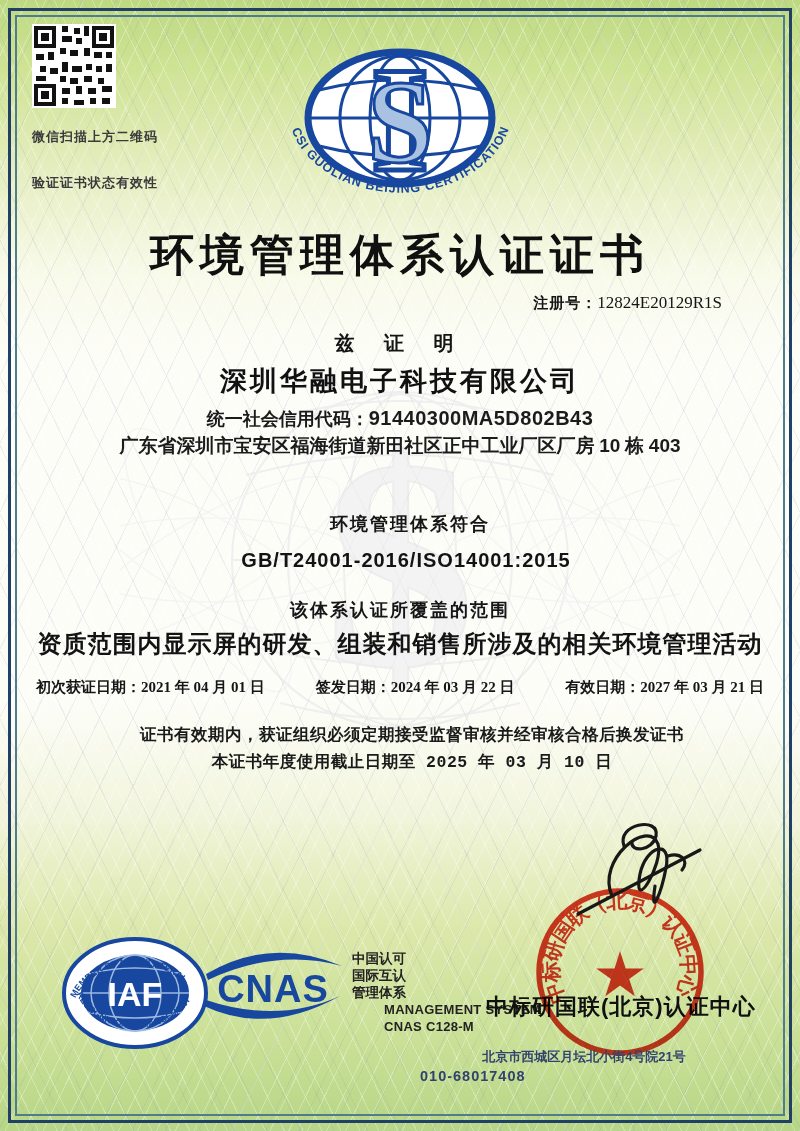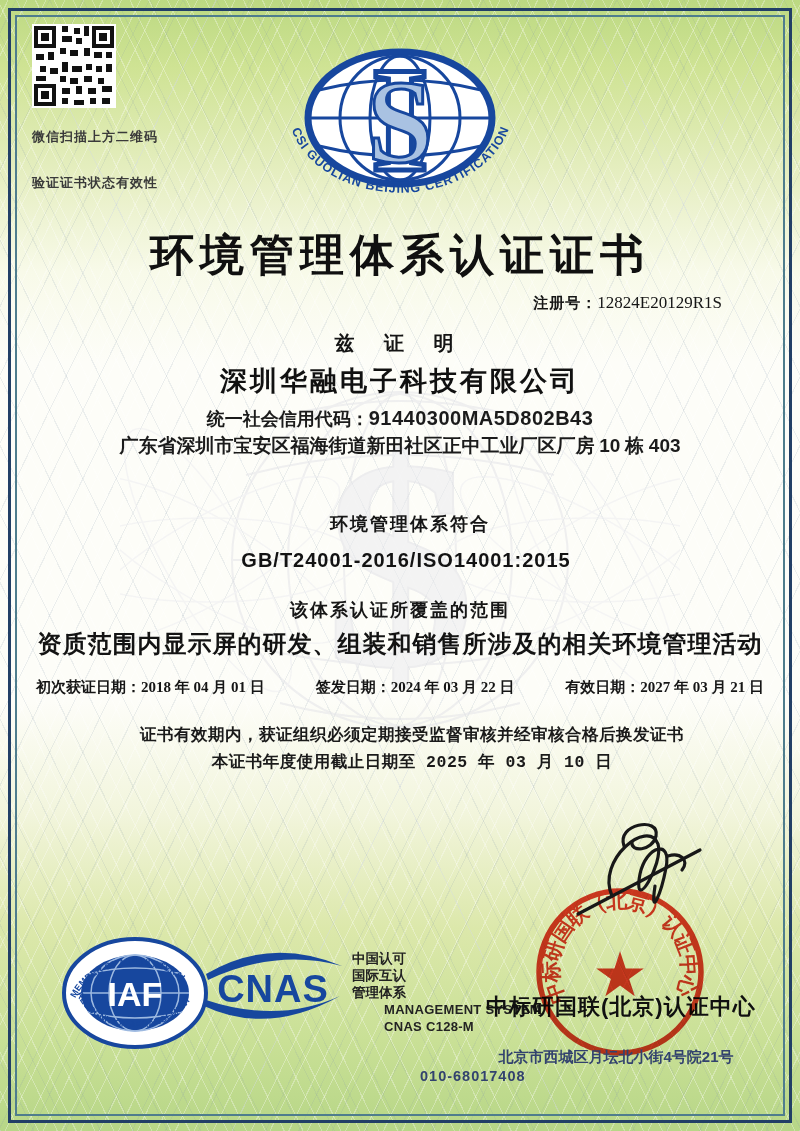--- a/index.html
+++ b/index.html
@@ -37,21 +37,21 @@
   .scope{top:628px;font-size:24px;font-weight:700;letter-spacing:1px;color:#131313;}
   .dates-row{top:678px;left:0;right:0;display:flex;justify-content:space-between;
     padding:0 36px;font-size:15px;font-weight:700;color:#151515;
     font-family:"Liberation Serif",serif;}
   .note1{top:724px;} .note2{top:751px;} .note3{top:777px;}
   .note{font-size:16.5px;font-weight:600;color:#1a1a1a;font-family:Liberation Mono, monospace;
     letter-spacing:.5px;margin-left:24px;}
   .org-name{top:992px;left:478px;font-size:22px;font-weight:600;color:#101010;letter-spacing:1px;padding-left:8px;}
   .stamp{left:534px;top:886px;mix-blend-mode:multiply;opacity:.95;}
   .signature{left:560px;top:812px;}
-  .foot-addr{top:1048px;left:436px;width:360px;text-align:center;font-size:15px;
+  .foot-addr{top:1048px;left:404px;width:360px;text-align:center;font-size:13px;
     font-weight:700;color:#32426e;}
   .foot-phone{top:1068px;left:420px;width:360px;font-size:14.5px;
     font-weight:700;color:#32426e;letter-spacing:1px;}
   .cnas-text{left:352px;top:950px;font-size:13.5px;color:#222;line-height:17px;font-weight:600;}
   .cnas-text .en{font-weight:700;font-size:13px;letter-spacing:.3px;padding-left:32px;}
   .wm{opacity:.55;}
 </style>
 </head>
 <body>
 
@@ -171,21 +171,21 @@
   <div class="abs ctr address">
     <span>广东省深圳市宝安区福海街道新田社区正中工业厂区厂房 </span><b>10</b><span> 栋 </span><b>403</b>
   </div>
 
   <div class="abs ctr sysline">环境管理体系符合</div>
   <div class="abs ctr standard">GB/T24001-2016/ISO14001:2015</div>
   <div class="abs ctr scopetitle">该体系认证所覆盖的范围</div>
   <div class="abs ctr scope">资质范围内显示屏的研发、组装和销售所涉及的相关环境管理活动</div>
 
   <div class="abs dates-row">
-    <span>初次获证日期：2018 年 04 月 01 日</span>
+    <span>初次获证日期：2021 年 04 月 01 日</span>
     <span>签发日期：2024 年 03 月 22 日</span>
     <span>有效日期：2027 年 03 月 21 日</span>
   </div>
 
   <div class="abs ctr note note1">证书有效期内，获证组织必须定期接受监督审核并经审核合格后换发证书</div>
   <div class="abs ctr note note2">本证书年度使用截止日期至 2025 年 03 月 10 日</div>
 
   <svg class="abs" width="150" height="115" style="left:60px;top:936px;" viewBox="0 0 150 115">
     <ellipse cx="75" cy="57" rx="71" ry="54" fill="#fff" stroke="#17479e" stroke-width="4"></ellipse>
     <ellipse cx="75" cy="57" rx="54" ry="38" fill="#17479e"></ellipse>

